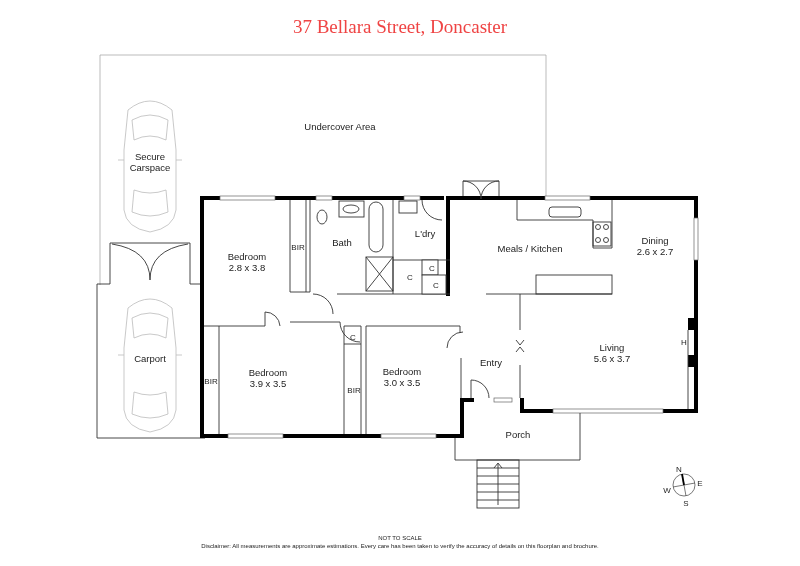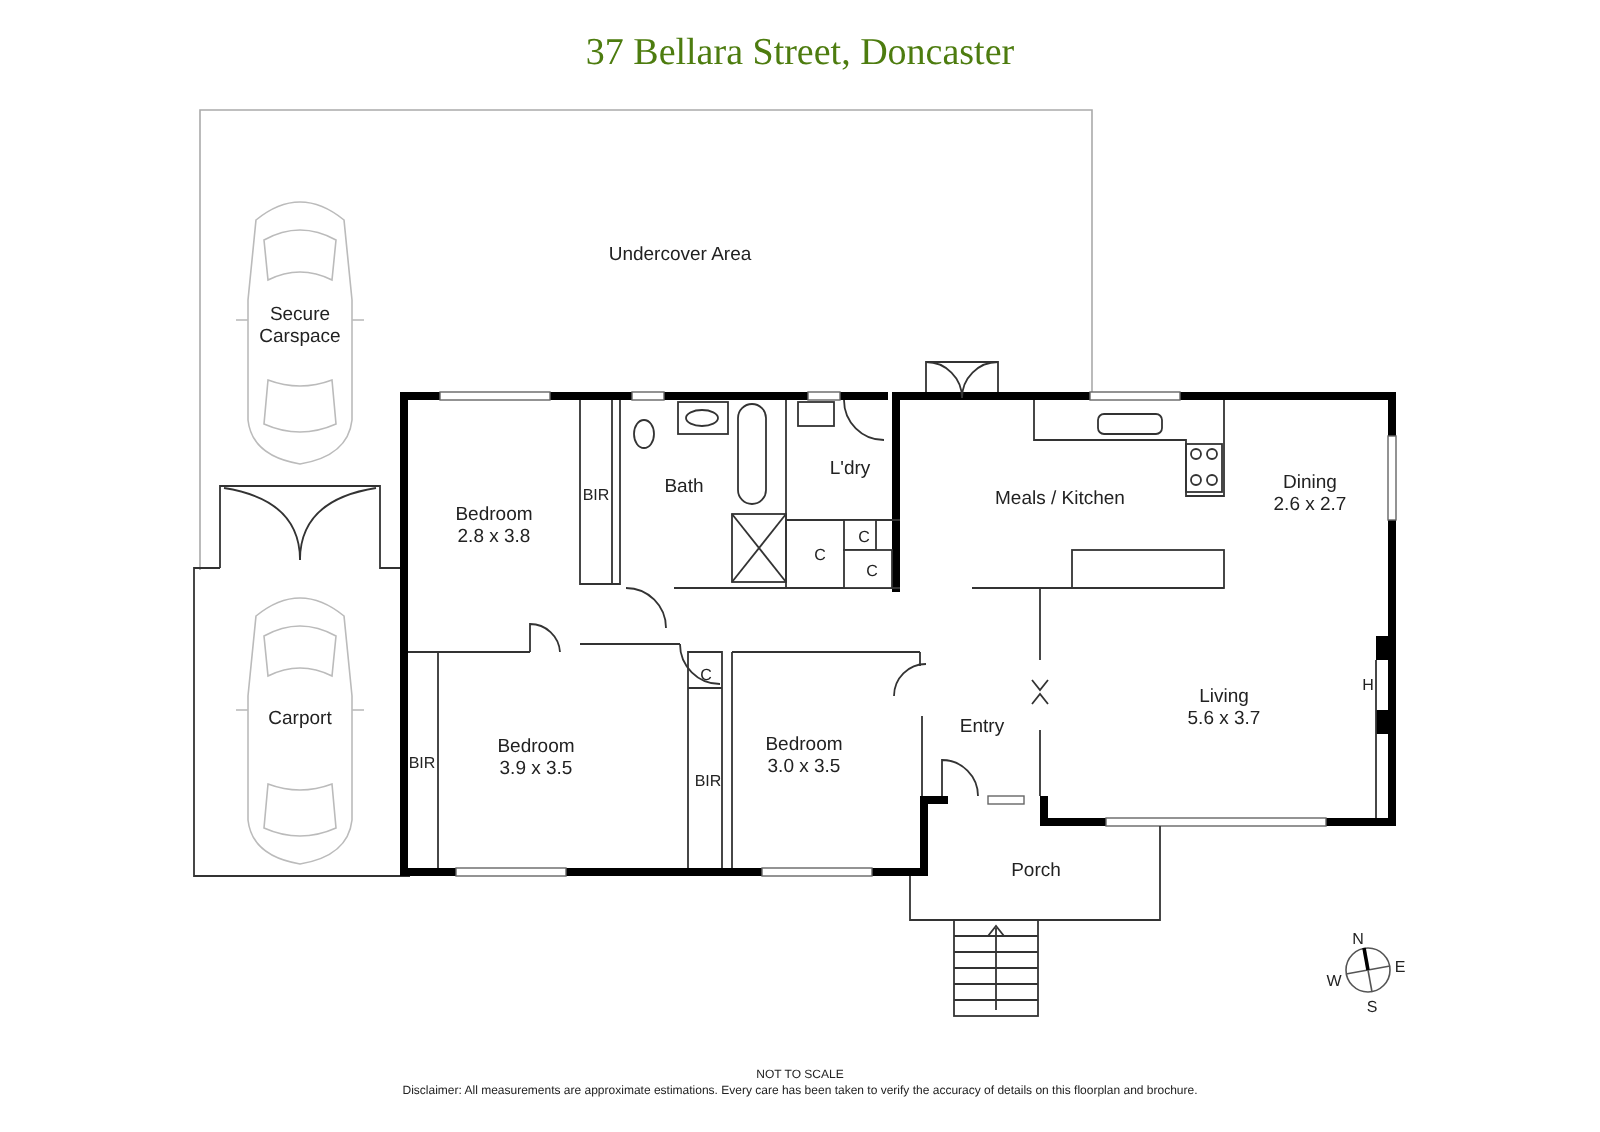--- a/index.html
+++ b/index.html
@@ -1,17 +1,17 @@
 <!DOCTYPE html>
 <html><head>
 <meta charset="utf-8">
 <style>
   html,body{margin:0;padding:0;background:#ffffff;}
   body{width:800px;height:566px;position:relative;overflow:hidden;font-family:"Liberation Sans",sans-serif;}
-  #title{position:absolute;left:0;top:16px;width:800px;text-align:center;font-family:"Liberation Serif",serif;font-size:19px;color:#4d7c0f;}
+  #title{position:absolute;left:0;top:16px;width:800px;text-align:center;font-family:"Liberation Serif",serif;font-size:19px;color:#ef4444;}
   svg{position:absolute;left:0;top:0;}
   .lbl{font-family:"Liberation Sans",sans-serif;font-size:9.5px;fill:#222;text-anchor:middle;}
   .sm{font-size:8px;}
   .thin{stroke:#333;stroke-width:0.9;fill:none;}
   .thinF{stroke:#333;stroke-width:0.9;fill:#fff;}
   .grey{stroke:#aaa;stroke-width:0.8;fill:none;}
   .wall{fill:#000;}
   .win{fill:#fff;stroke:#666;stroke-width:0.7;}
   .car{stroke:#bbb;stroke-width:0.8;fill:none;}
   #footer{position:absolute;left:0;top:534px;width:800px;text-align:center;font-size:6px;color:#222;line-height:8px;}

